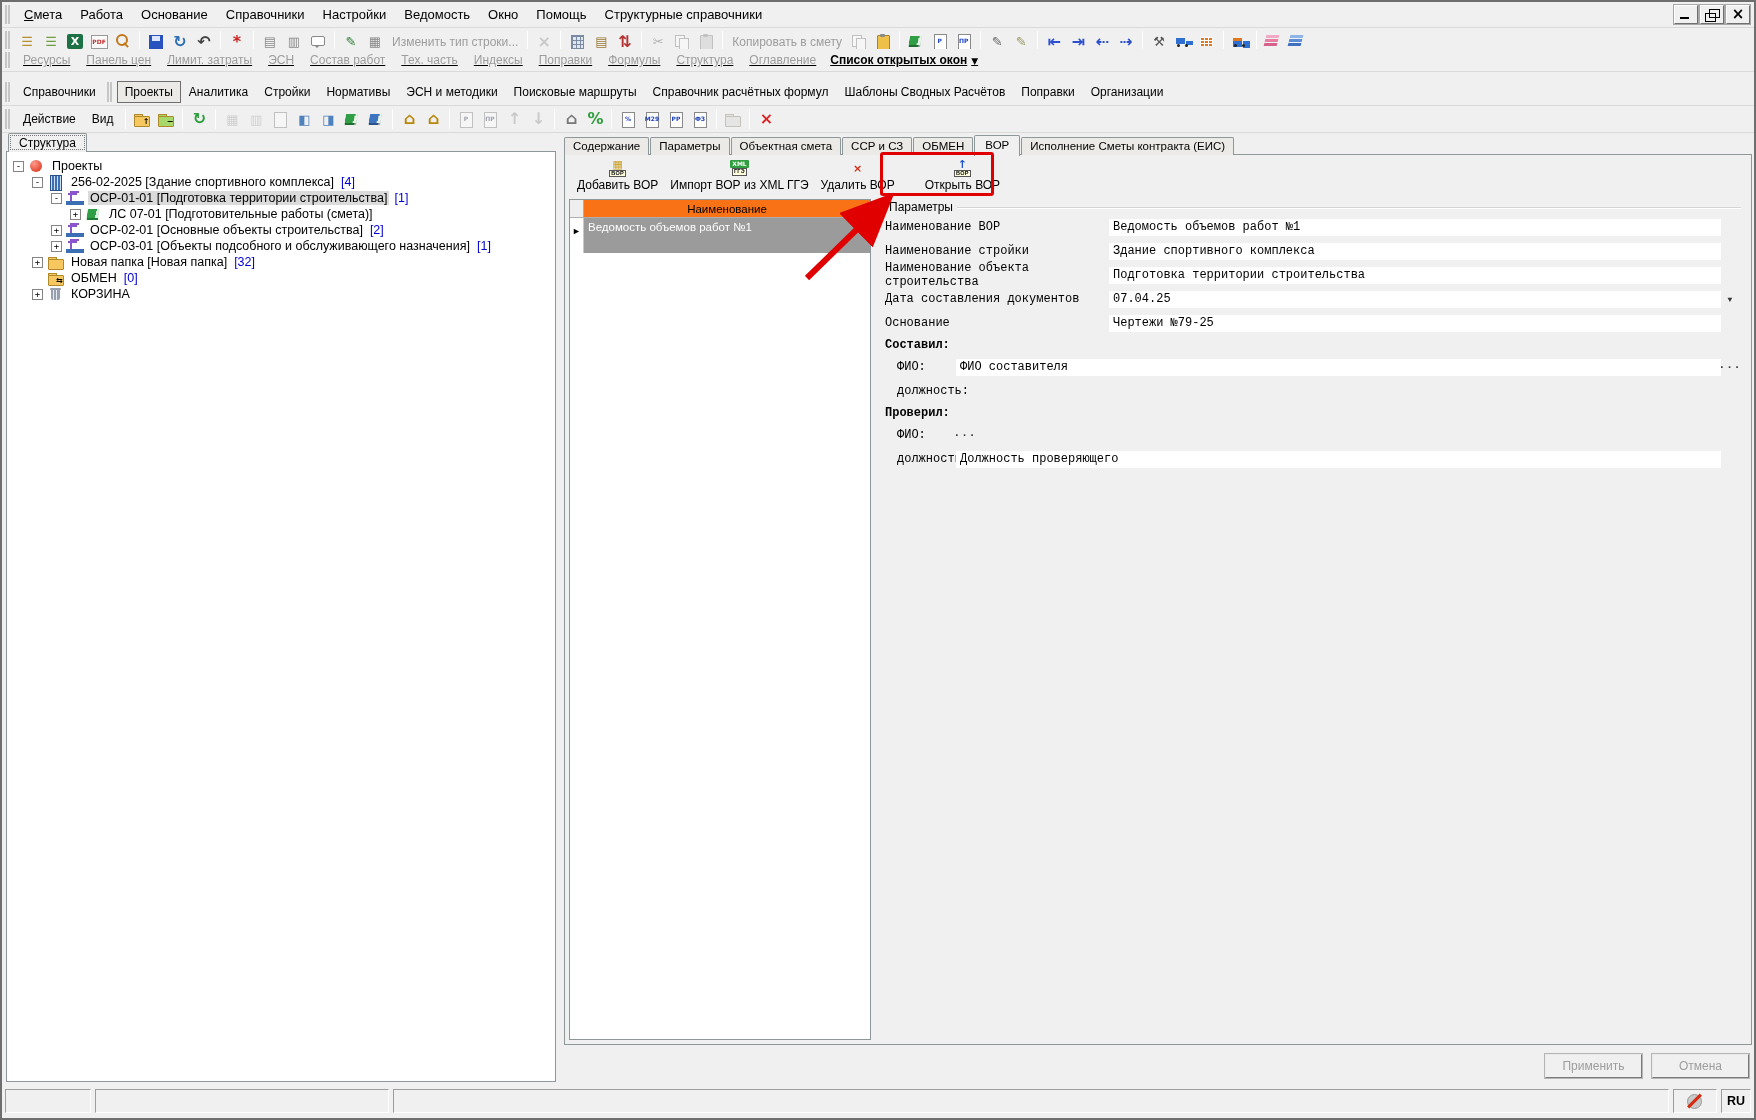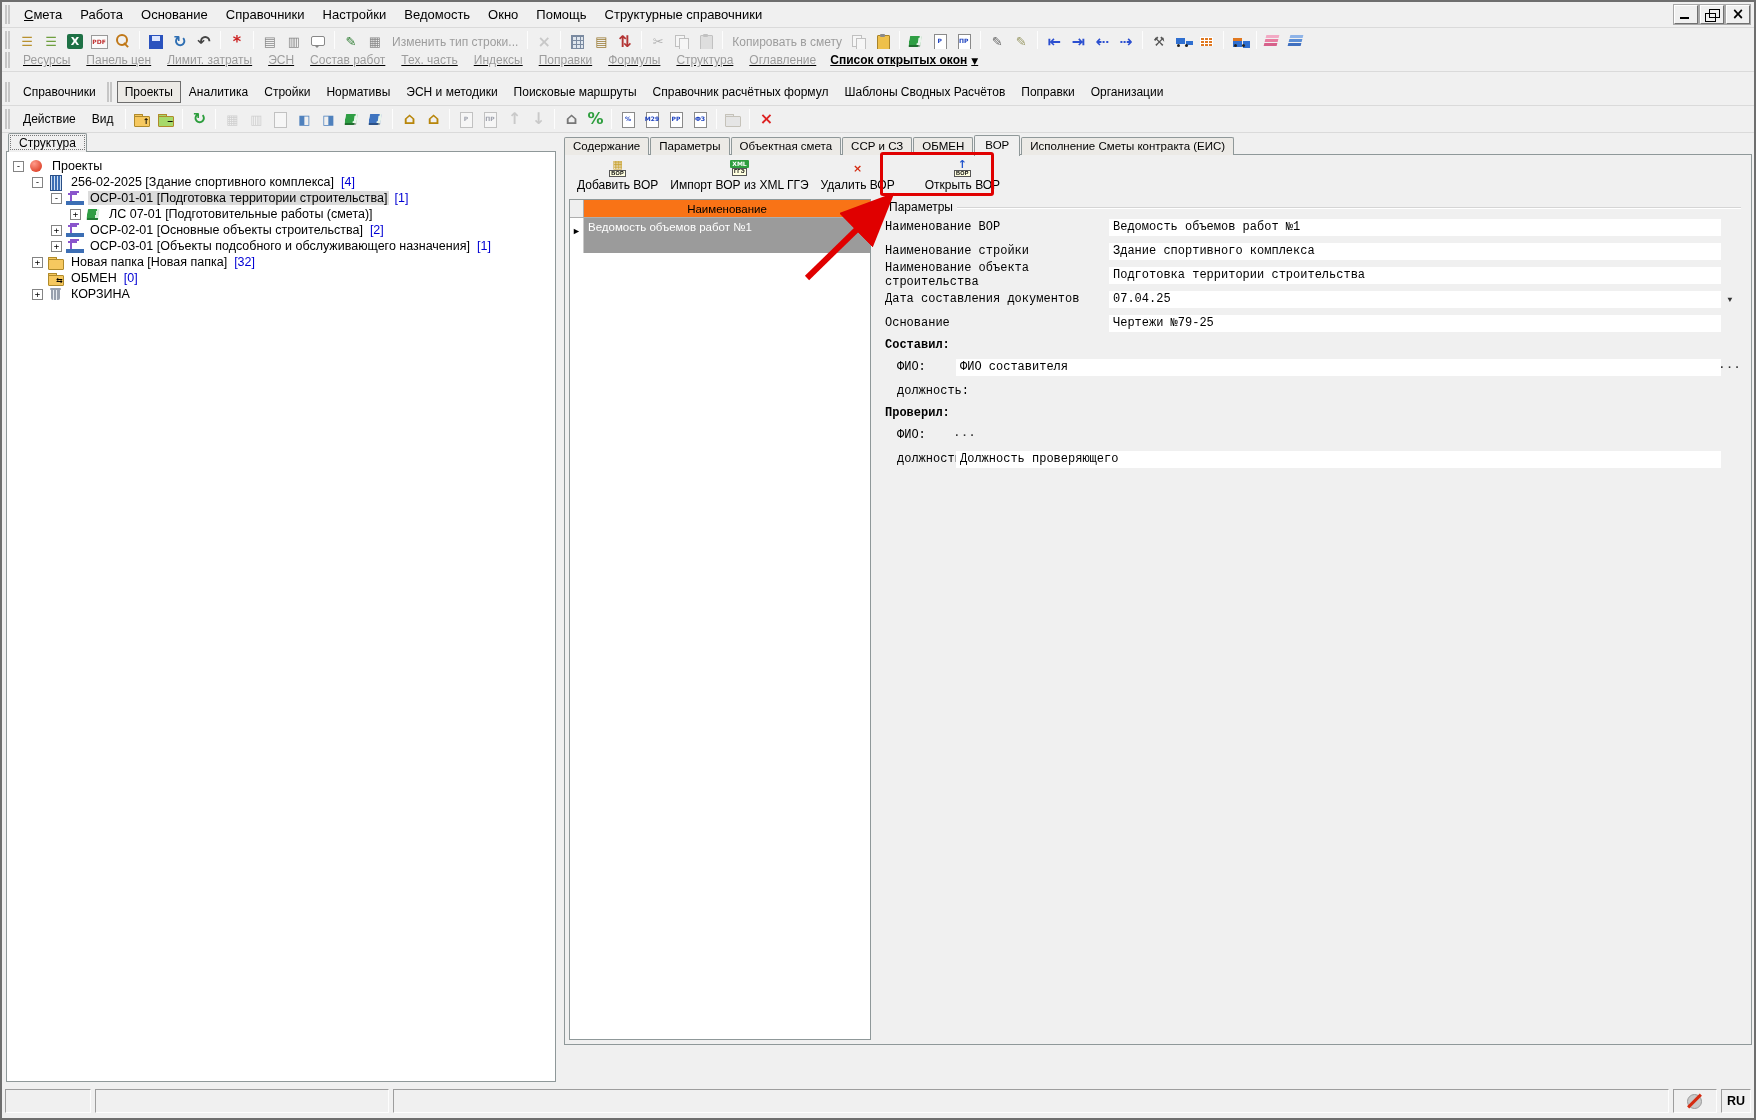--- a/index.html
+++ b/index.html
@@ -600,20 +600,24 @@
                   <span class="faff ell">...</span>
                 </div>
                 <div class="frow indent">
                   <span class="flabel">должность:</span>
                   <span class="finput">Должность проверяющего</span>
                   <span class="faff"></span>
                 </div>
               </div>
           </div>
         </div>
+        <div class="vfooter" id="vfooter">
+            <div class="fbtn">Применить</div>
+            <div class="fbtn">Отмена</div>
+          </div>
       </div>
 
       <div class="redbox" style="left:316px;top:19px;width:114px;height:44px;"></div>
       <svg class="annot" width="460" height="170" style="left:0;top:0;" viewBox="0 0 460 170">
         <defs>
           <marker id="ah" markerWidth="9" markerHeight="8" refX="7" refY="4" orient="auto">
             <polygon points="0 0, 9 4, 0 8" fill="#e00000"></polygon>
           </marker>
         </defs>
         <line x1="243" y1="145" x2="322" y2="68" stroke="#e00000" stroke-width="6" marker-end="url(#ah)"></line>

